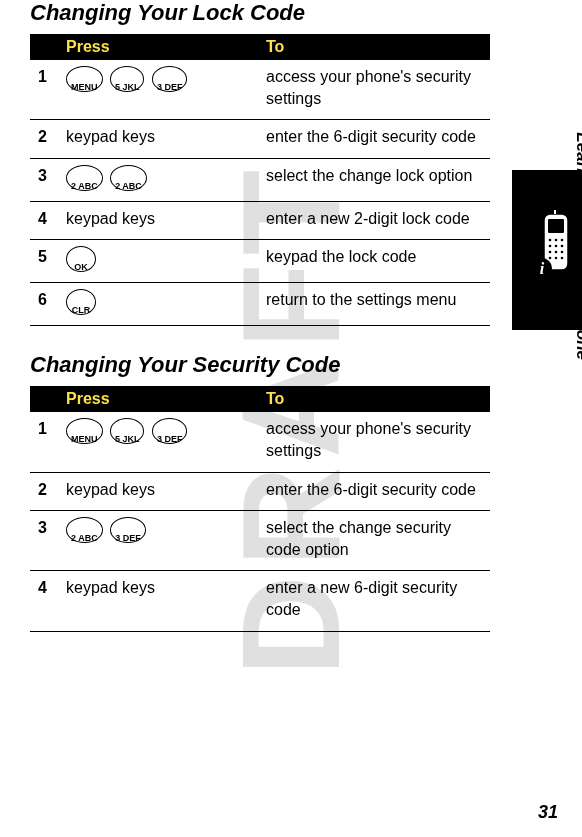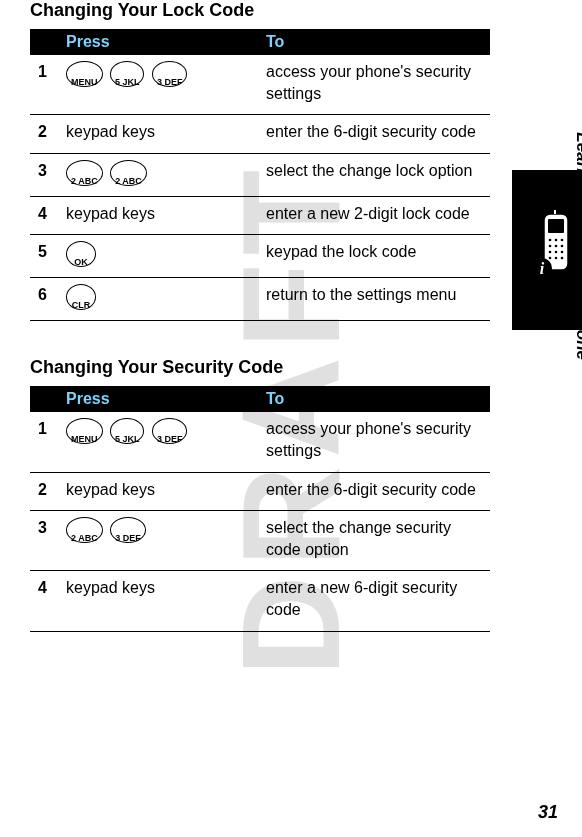--- a/index.html
+++ b/index.html
@@ -26,37 +26,38 @@
     z-index: 0;
     white-space: nowrap;
     font-family: Arial, Helvetica, sans-serif;
   }
   .page {
     position: relative;
     z-index: 1;
     padding: 0 40px 0 30px;
   }
   h2 {
-    font-size: 18px;
-    font-weight: bold;
+    font-size: 22px;
+    font-weight: bold;
+    font-style: italic;
     margin: 0 0 8px 0;
     font-family: Arial, Helvetica, sans-serif;
   }
   .intro {
     font-size: 16px;
     margin: 0 0 14px 0;
   }
   table {
     border-collapse: collapse;
     width: 460px;
     font-size: 16px;
   }
   thead th {
     background: #000;
-    color: #7dd3fc;
+    color: #fde047;
     text-align: left;
     font-weight: bold;
     padding: 4px 8px;
     font-size: 16px;
   }
   thead th.step { width: 28px; }
   thead th.press { width: 200px; }
   tbody td {
     padding: 6px 8px 10px 8px;
     vertical-align: top;
@@ -116,21 +117,21 @@
   }
   .page-number {
     position: absolute;
     right: 24px;
     bottom: 14px;
     font-weight: bold;
     font-style: italic;
     font-size: 18px;
     z-index: 1;
   }
-  .section2 { margin-top: 36px; }
+  .section2 { margin-top: 26px; }
 </style>
 </head>
 <body>
 
 <div class="watermark">DRAFT</div>
 
 <div class="sidebar">
   <div class="sidebar-black">
     <svg class="phone-svg" width="46" height="78" viewBox="0 0 46 78">
       <rect x="14" y="4" width="24" height="56" rx="6" fill="#fff" stroke="#000" stroke-width="1.5"></rect>

